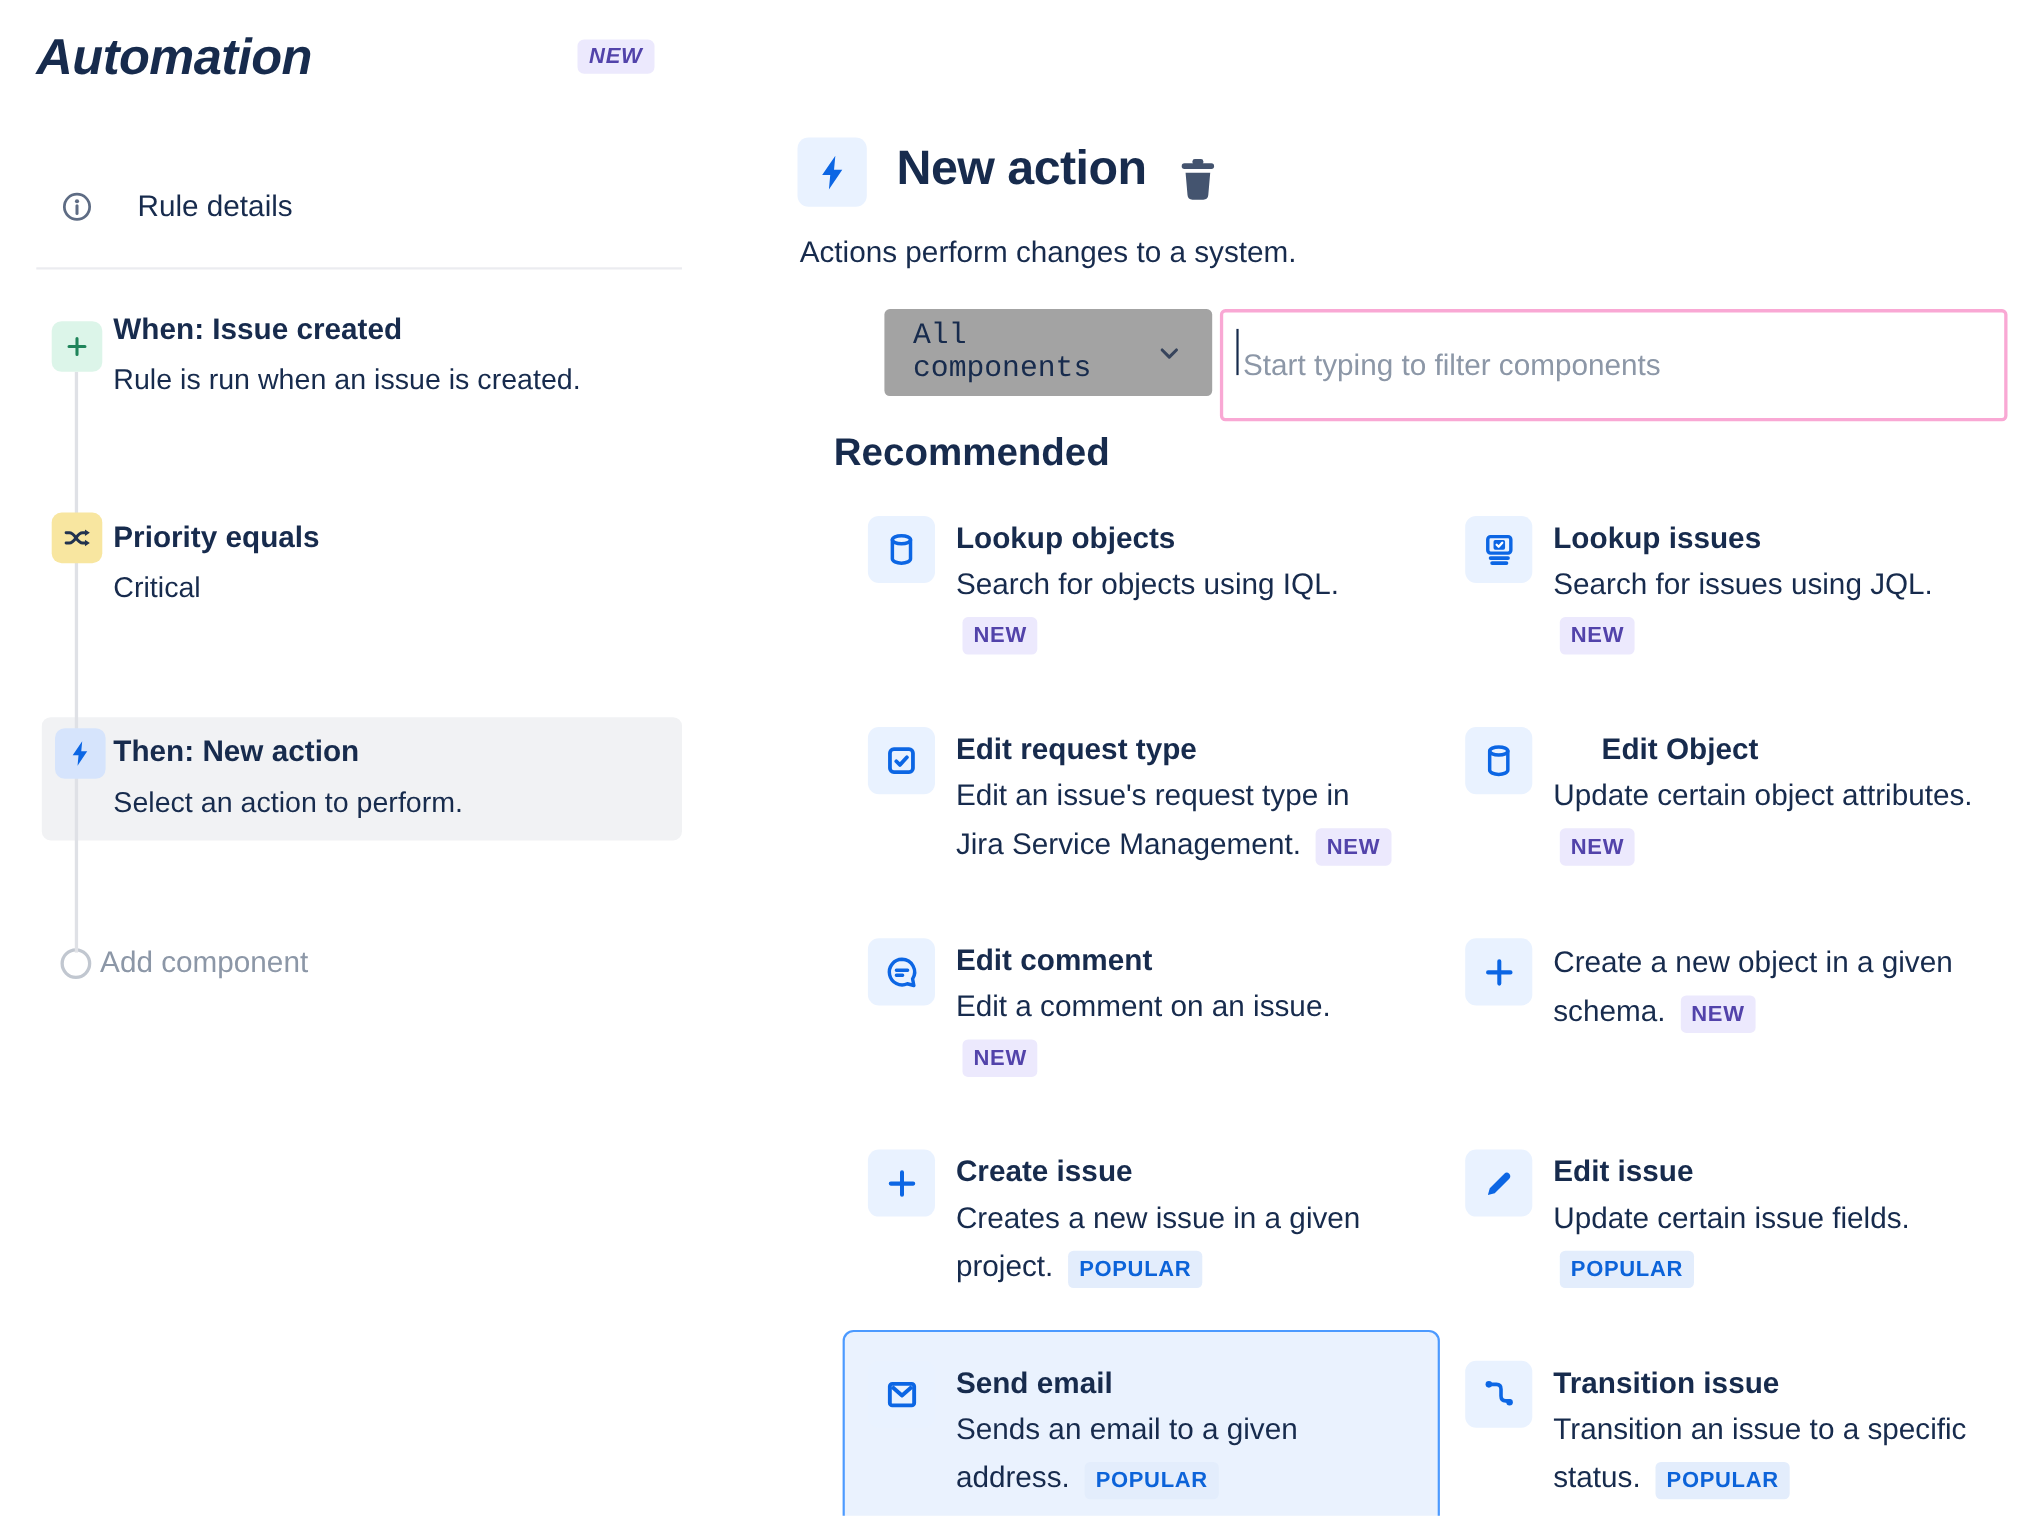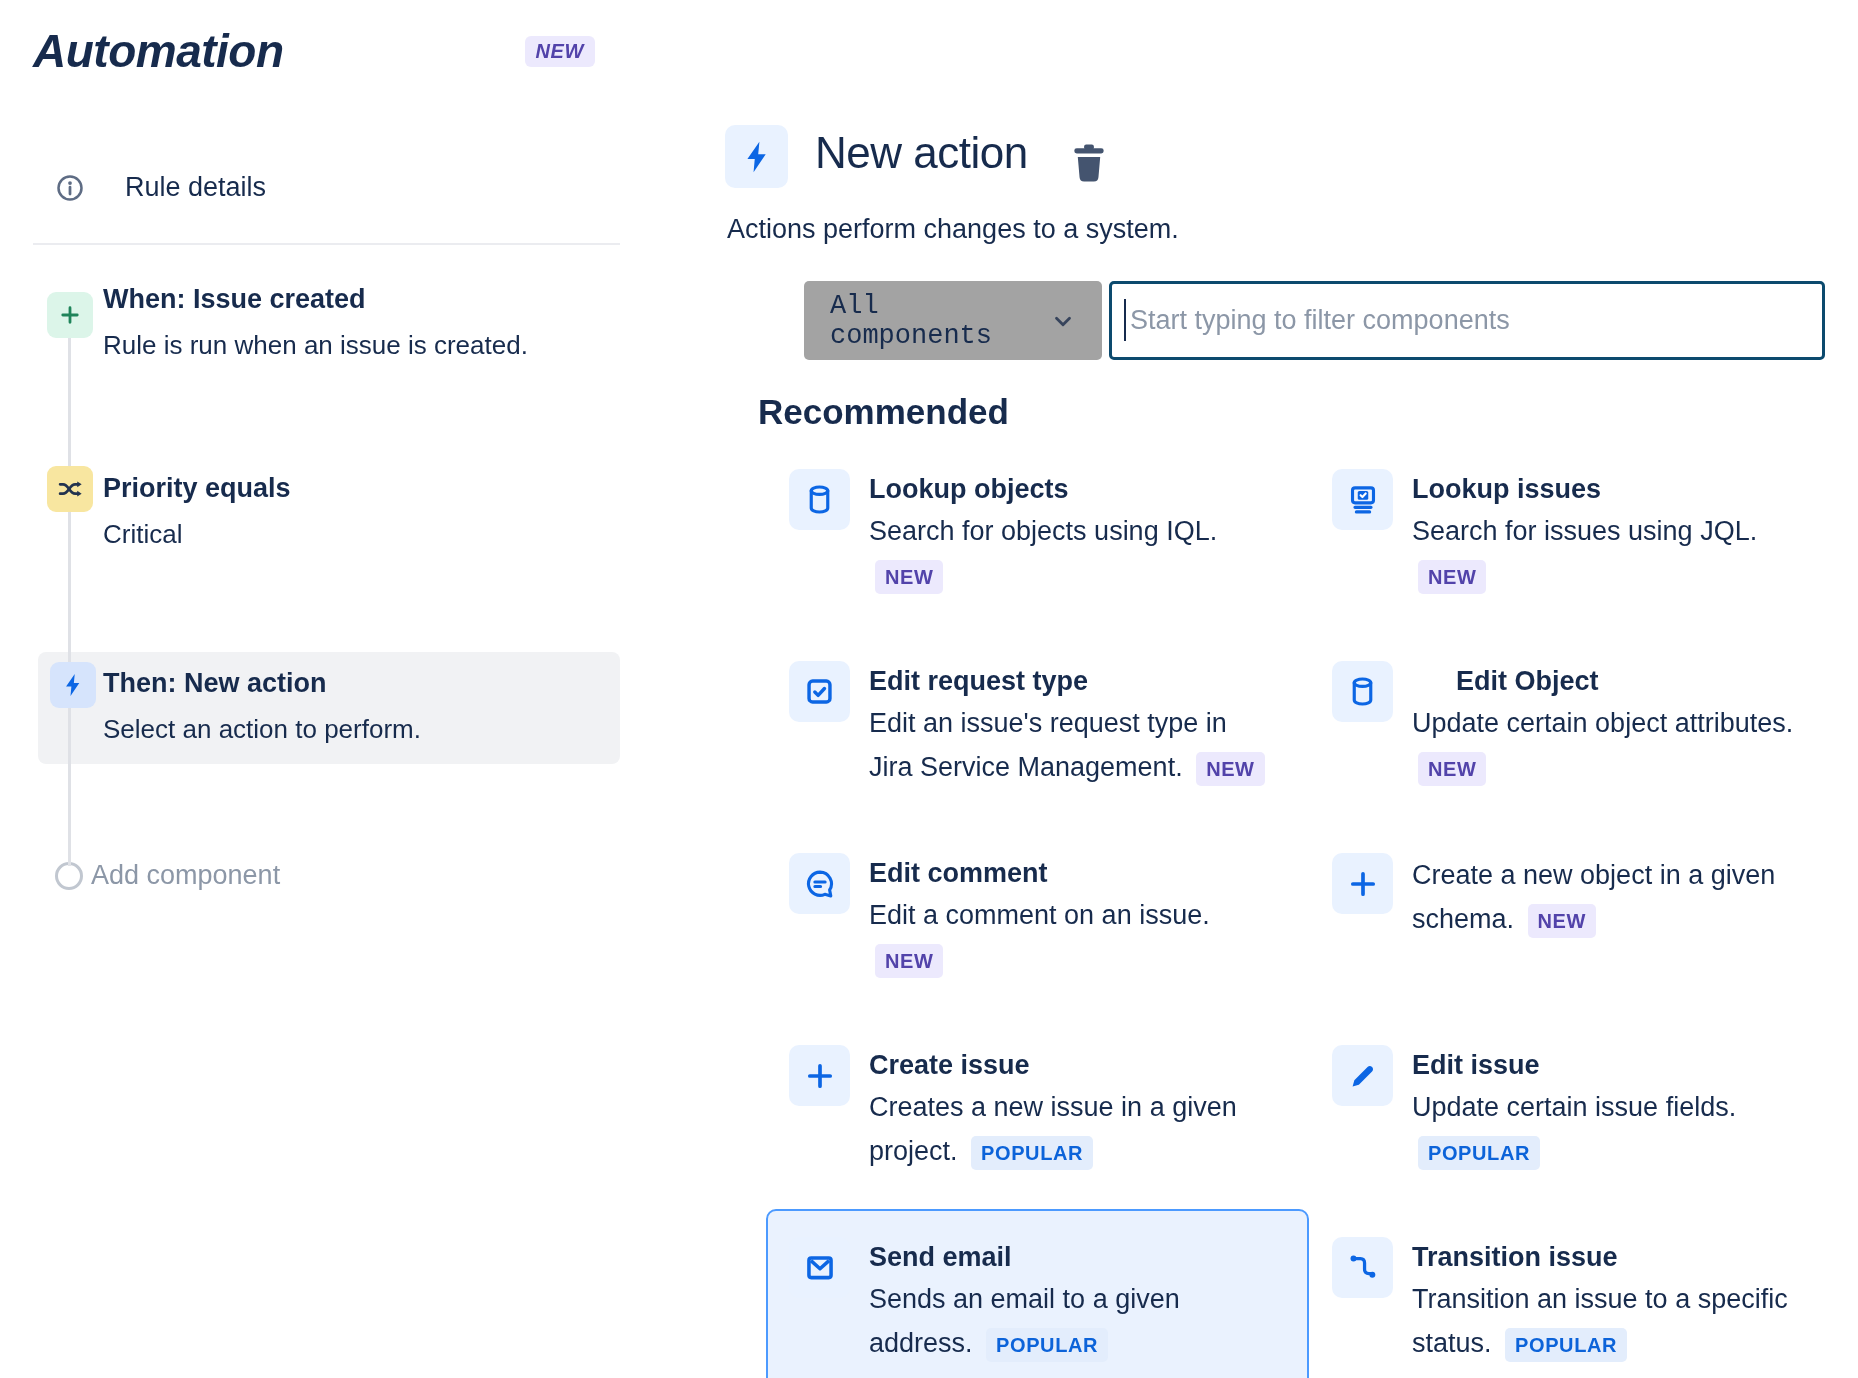--- a/index.html
+++ b/index.html
@@ -36,33 +36,33 @@
   .step-sub   { font-size:26px; font-weight:400; z-index:2; }
   .add-component { left:55px; top:860px; display:flex; align-items:center; gap:8px; cursor:pointer; }
   .add-circle { width:28px; height:28px; border:3px solid #C1C7D0; border-radius:50%; background:#fff; }
   .add-label { font-size:27px; color:#8C97A7; font-weight:500; }
 
   
   .main-header-icon {
     left:725px; top:125px; width:63px; height:63px; border-radius:10px;
     background:#E9F2FF; display:flex; align-items:center; justify-content:center;
   }
-  .main-title { left:815px; top:128px; font-size:44px; font-weight:400; letter-spacing:-0.5px; }
+  .main-title { left:815px; top:128px; font-size:44px; font-weight:700; letter-spacing:-0.5px; }
   .trash-btn { left:1068px; top:140px; cursor:pointer; }
   .main-desc { left:727px; top:214px; font-size:27px; }
 
   
   .dropdown {
     left:804px; top:281px; width:298px; height:79px; background:#a3a3a3; border-radius:5px;
     display:flex; align-items:center; justify-content:flex-start; padding:0 26px; cursor:pointer;font-family:Liberation Mono, monospace;
   }
   .dropdown-label { font-size:27px; font-weight:500; }
   .search-input {
-    left:1109px; top:281px; width:716px; height:79px;
-    border:3px solid #0c4a6e; border-radius:5px; background:#fff;
+    left:1109px; top:281px; width:716px; height:102px;
+    border:3px solid #f9a8d4; border-radius:5px; background:#fff;
     font-family:"Liberation Sans", sans-serif; font-size:27px; color:#172B4D;
     padding:0 20px 0 18px; outline:none;
   }
   .search-input::placeholder { color:#8C97A7; }
   .caret { left:1124px; top:299px; width:2px; height:42px; background:#172B4D; animation:blink 1.1s steps(1) infinite; pointer-events:none; }
   @keyframes blink { 50% { opacity:0; } }
 
   
   .section-title { left:758px; top:392px; font-size:35px; font-weight:700; }
   .actions-grid {

